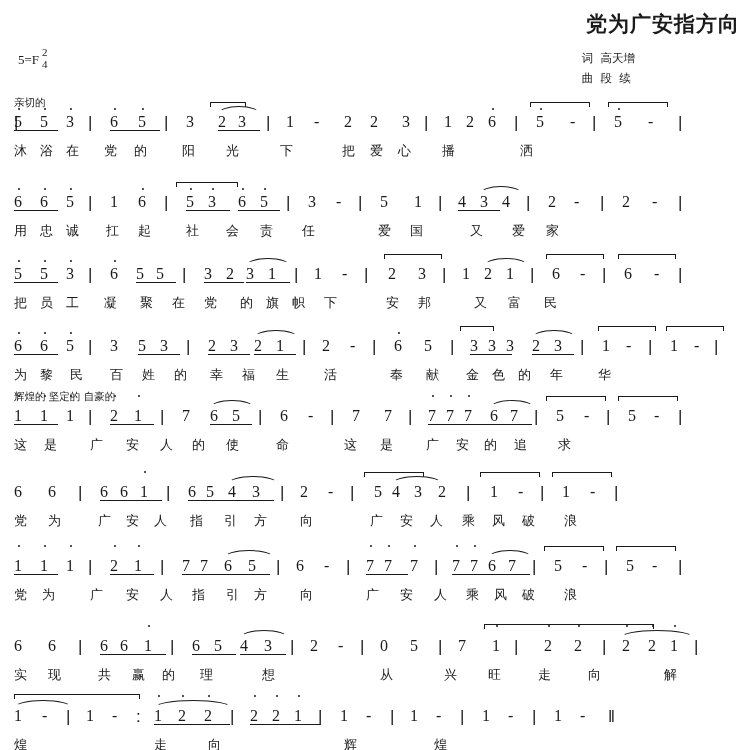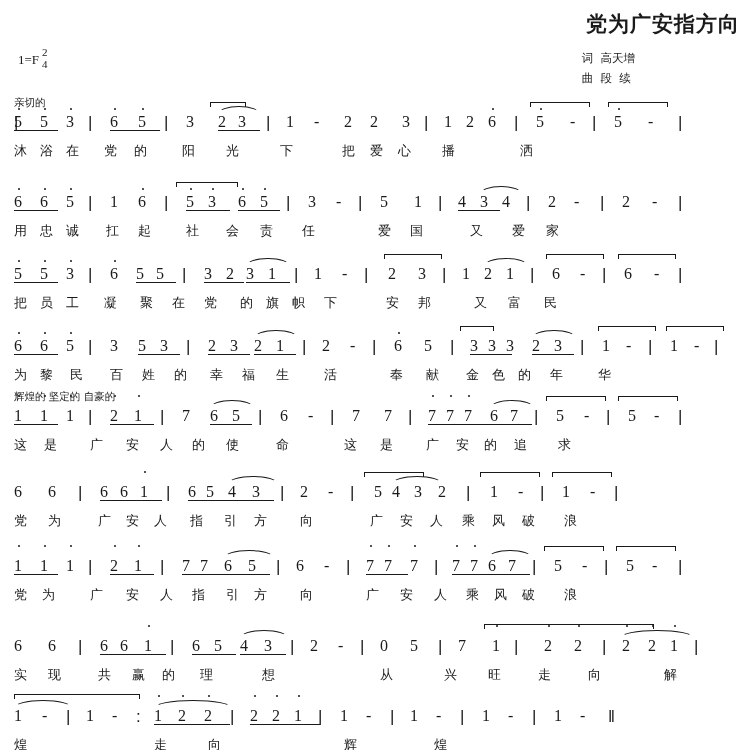--- a/index.html
+++ b/index.html
@@ -148,21 +148,21 @@
   }
 </style>
 </head>
 <body>
 
 <div class="sheet">
 
   <div class="title">党为广安指方向</div>
 
   <div class="keysig">
-    <span>1=F</span>
+    <span>5=F</span>
     <span class="frac">
       <span class="num">2</span>
       <span class="den">4</span>
     </span>
   </div>
 
   <div class="credits">
     <div>词  高天增</div>
     <div>曲  段  续</div>
   </div>

